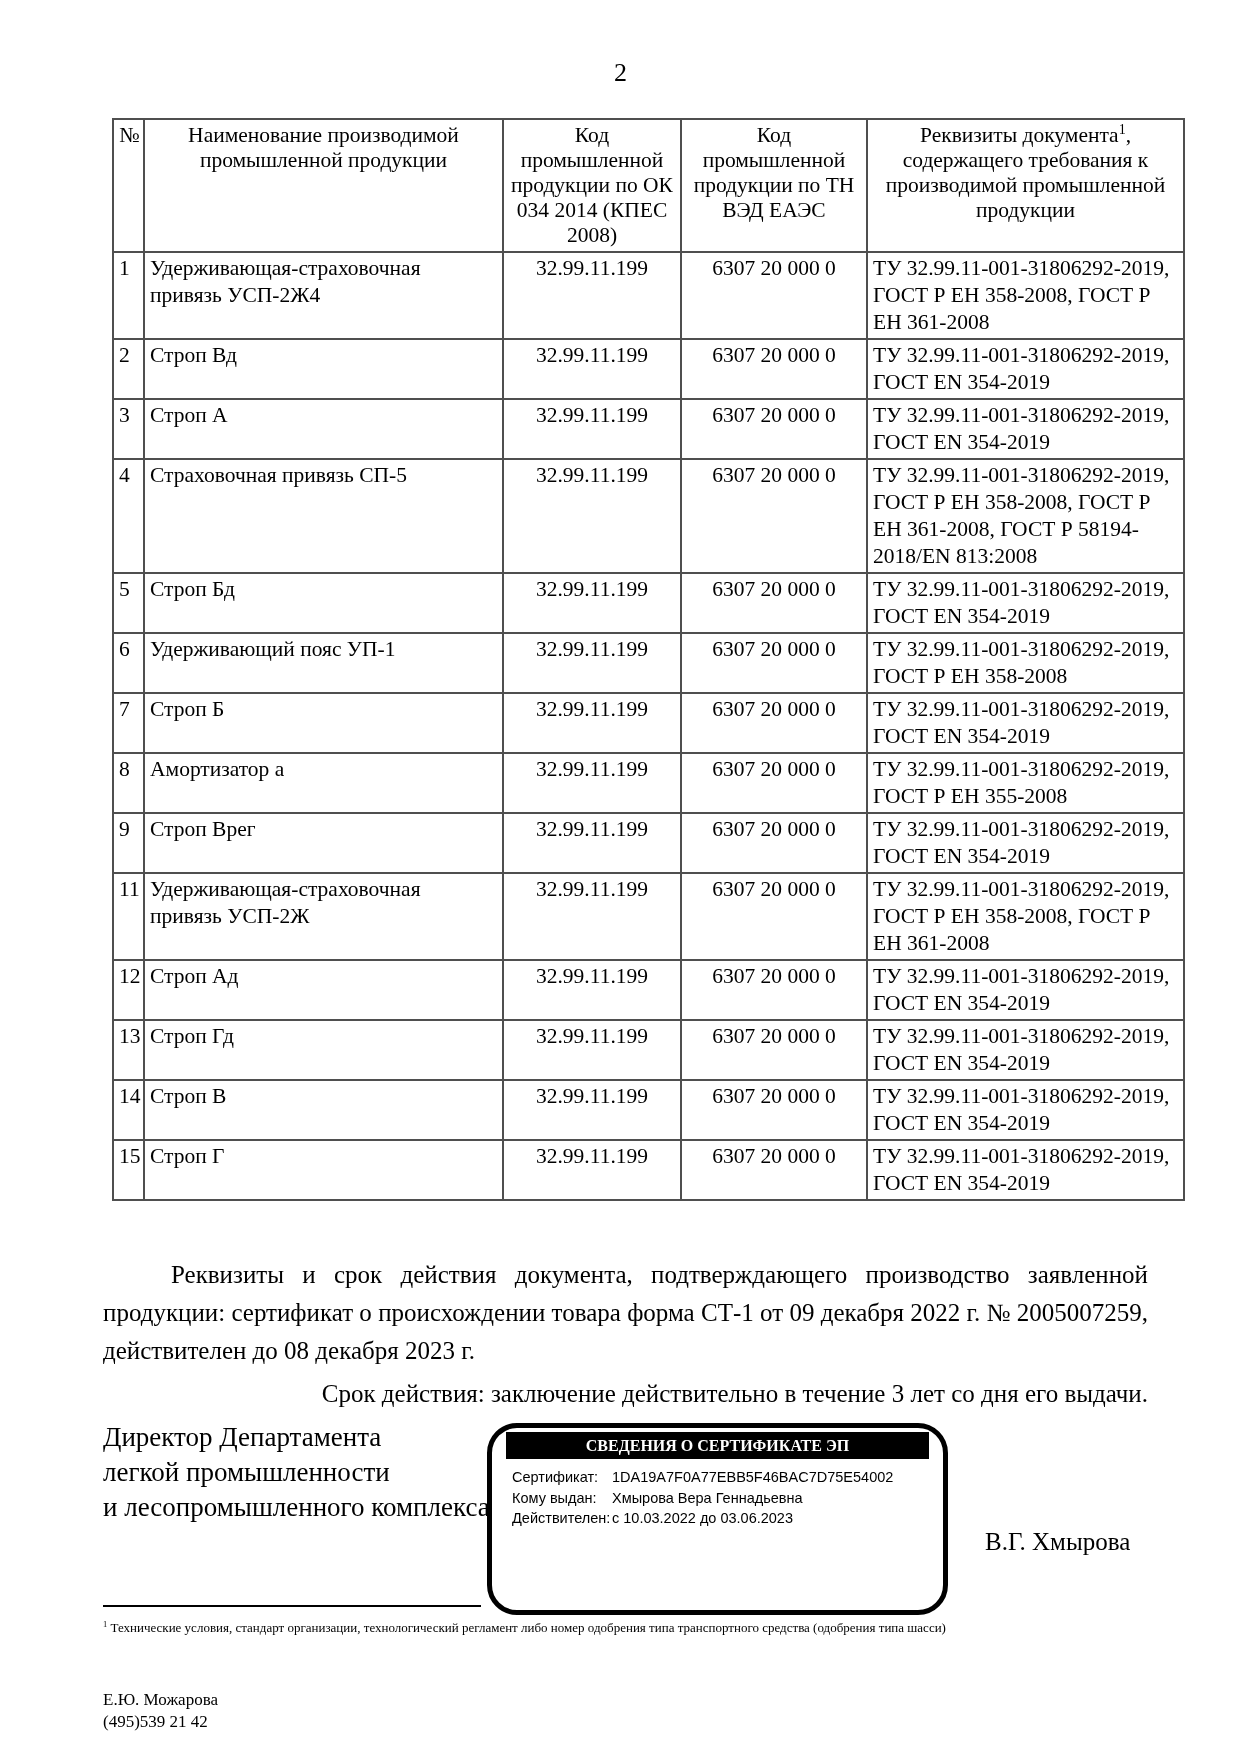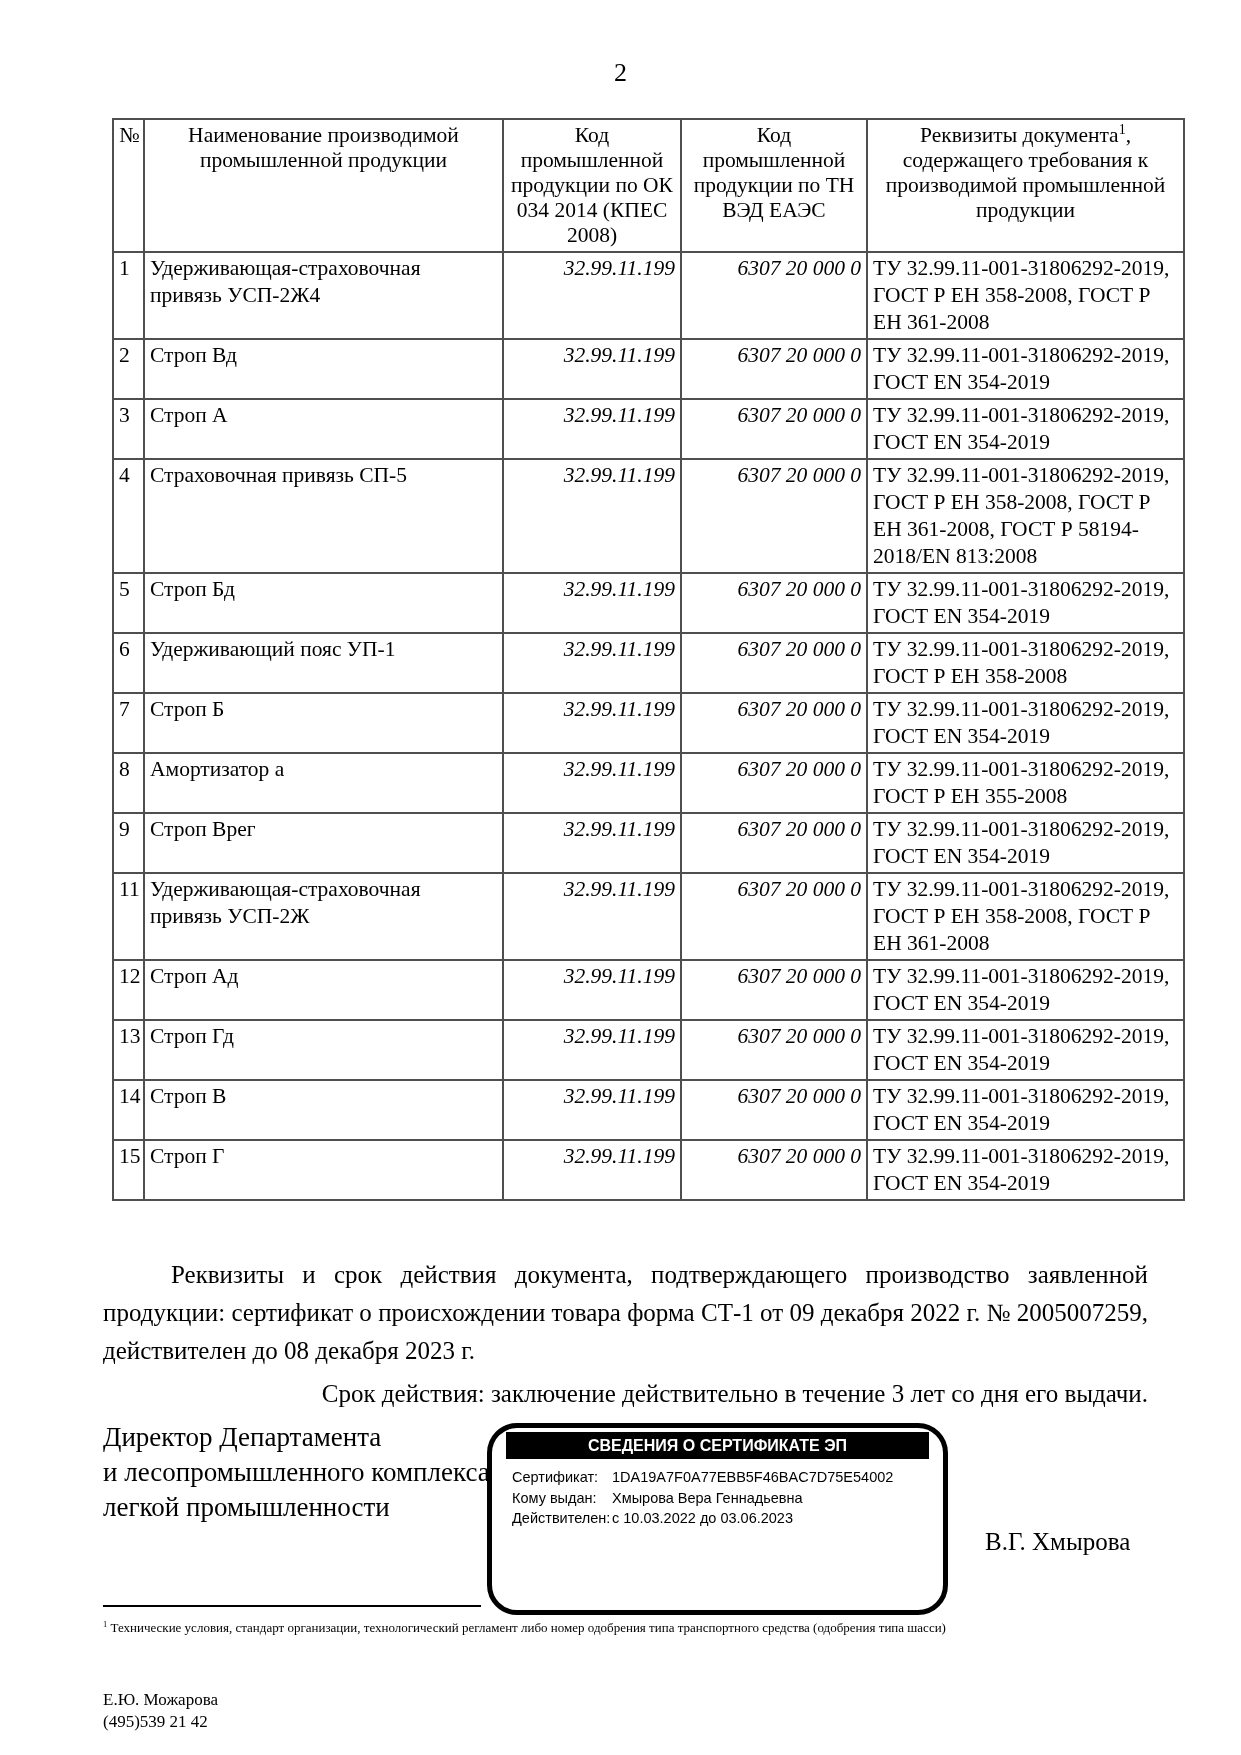--- a/index.html
+++ b/index.html
@@ -27,21 +27,21 @@
   }
   table.products th, table.products td {
     border:2px solid #4f4f4f;
     vertical-align:top;
     padding:2px 5px;
     font-weight:normal;
     overflow:hidden;
   }
   table.products th { text-align:center; line-height:25px; padding-top:3px; padding-bottom:3px; }
   td.tnum { padding-left:2px; padding-right:2px; }
-  td.tcode { text-align:right;font-style:italic; }
+  td.tcode { text-align:center; }
   sup { font-size:0.65em; line-height:0; }
   
   .after-table {
     position:absolute; top:1256px; left:103px; width:1045px;
     font-size:25px; line-height:38px;
   }
   .after-table p { margin:0; text-indent:68px;text-align:right; }
   .after-table p.just { text-align:justify; }
   .after-table p.gap { margin-top:5px; }
   
@@ -60,21 +60,21 @@
     border:5px solid #000; border-radius:30px;
     box-sizing:border-box;
     background:transparent;
     z-index:2;
     font-family:"Liberation Sans","DejaVu Sans",sans-serif;
   }
   .stamp-desc { margin-top:11px; text-align:center; font-size:14.5px; line-height:17px; }
   .stamp-bar {
     margin:4px 14px 0 14px; background:#000; color:#fff;
     text-align:center; font-size:16px; font-weight:bold;
-    height:27px; line-height:27px;
+    height:27px; line-height:27px;font-family:Liberation Serif, serif;
   }
   .stamp-fields { margin:8px 0 0 20px; font-size:14.5px; line-height:20.5px; }
   .stamp-field-label { display:inline-block; min-width:100px; }
   
   .footnote-sep {
     position:absolute; top:1605px; left:103px; width:378px;
     border-top:2px solid #000; z-index:1;
   }
   .footnote {
     position:absolute; top:1613px; left:103px; width:1060px;
@@ -209,22 +209,22 @@
   </tbody>
     </table>
 
   <div class="after-table">
     <p class="just">Реквизиты и срок действия документа, подтверждающего производство заявленной продукции: сертификат о происхождении товара форма СТ-1 от 09 декабря 2022 г. № 2005007259, действителен до 08 декабря 2023 г.</p>
     <p class="gap">Срок действия: заключение действительно в течение 3 лет со дня его выдачи.</p>
   </div>
 
   <div class="director">
     <div>Директор Департамента</div>
+    <div>легкой промышленности</div>
     <div>и лесопромышленного комплекса</div>
-    <div>легкой промышленности</div>
   </div>
 
   <div class="signee">В.Г. Хмырова</div>
 
   <div class="stamp">
     <div class="stamp-bar">СВЕДЕНИЯ О СЕРТИФИКАТЕ ЭП</div>
     <div class="stamp-fields">
       <div><span class="stamp-field-label">Сертификат:</span><span>1DA19A7F0A77EBB5F46BAC7D75E54002</span></div>
       <div><span class="stamp-field-label">Кому выдан:</span><span>Хмырова Вера Геннадьевна</span></div>
       <div><span class="stamp-field-label">Действителен:</span><span>с 10.03.2022 до 03.06.2023</span></div>

